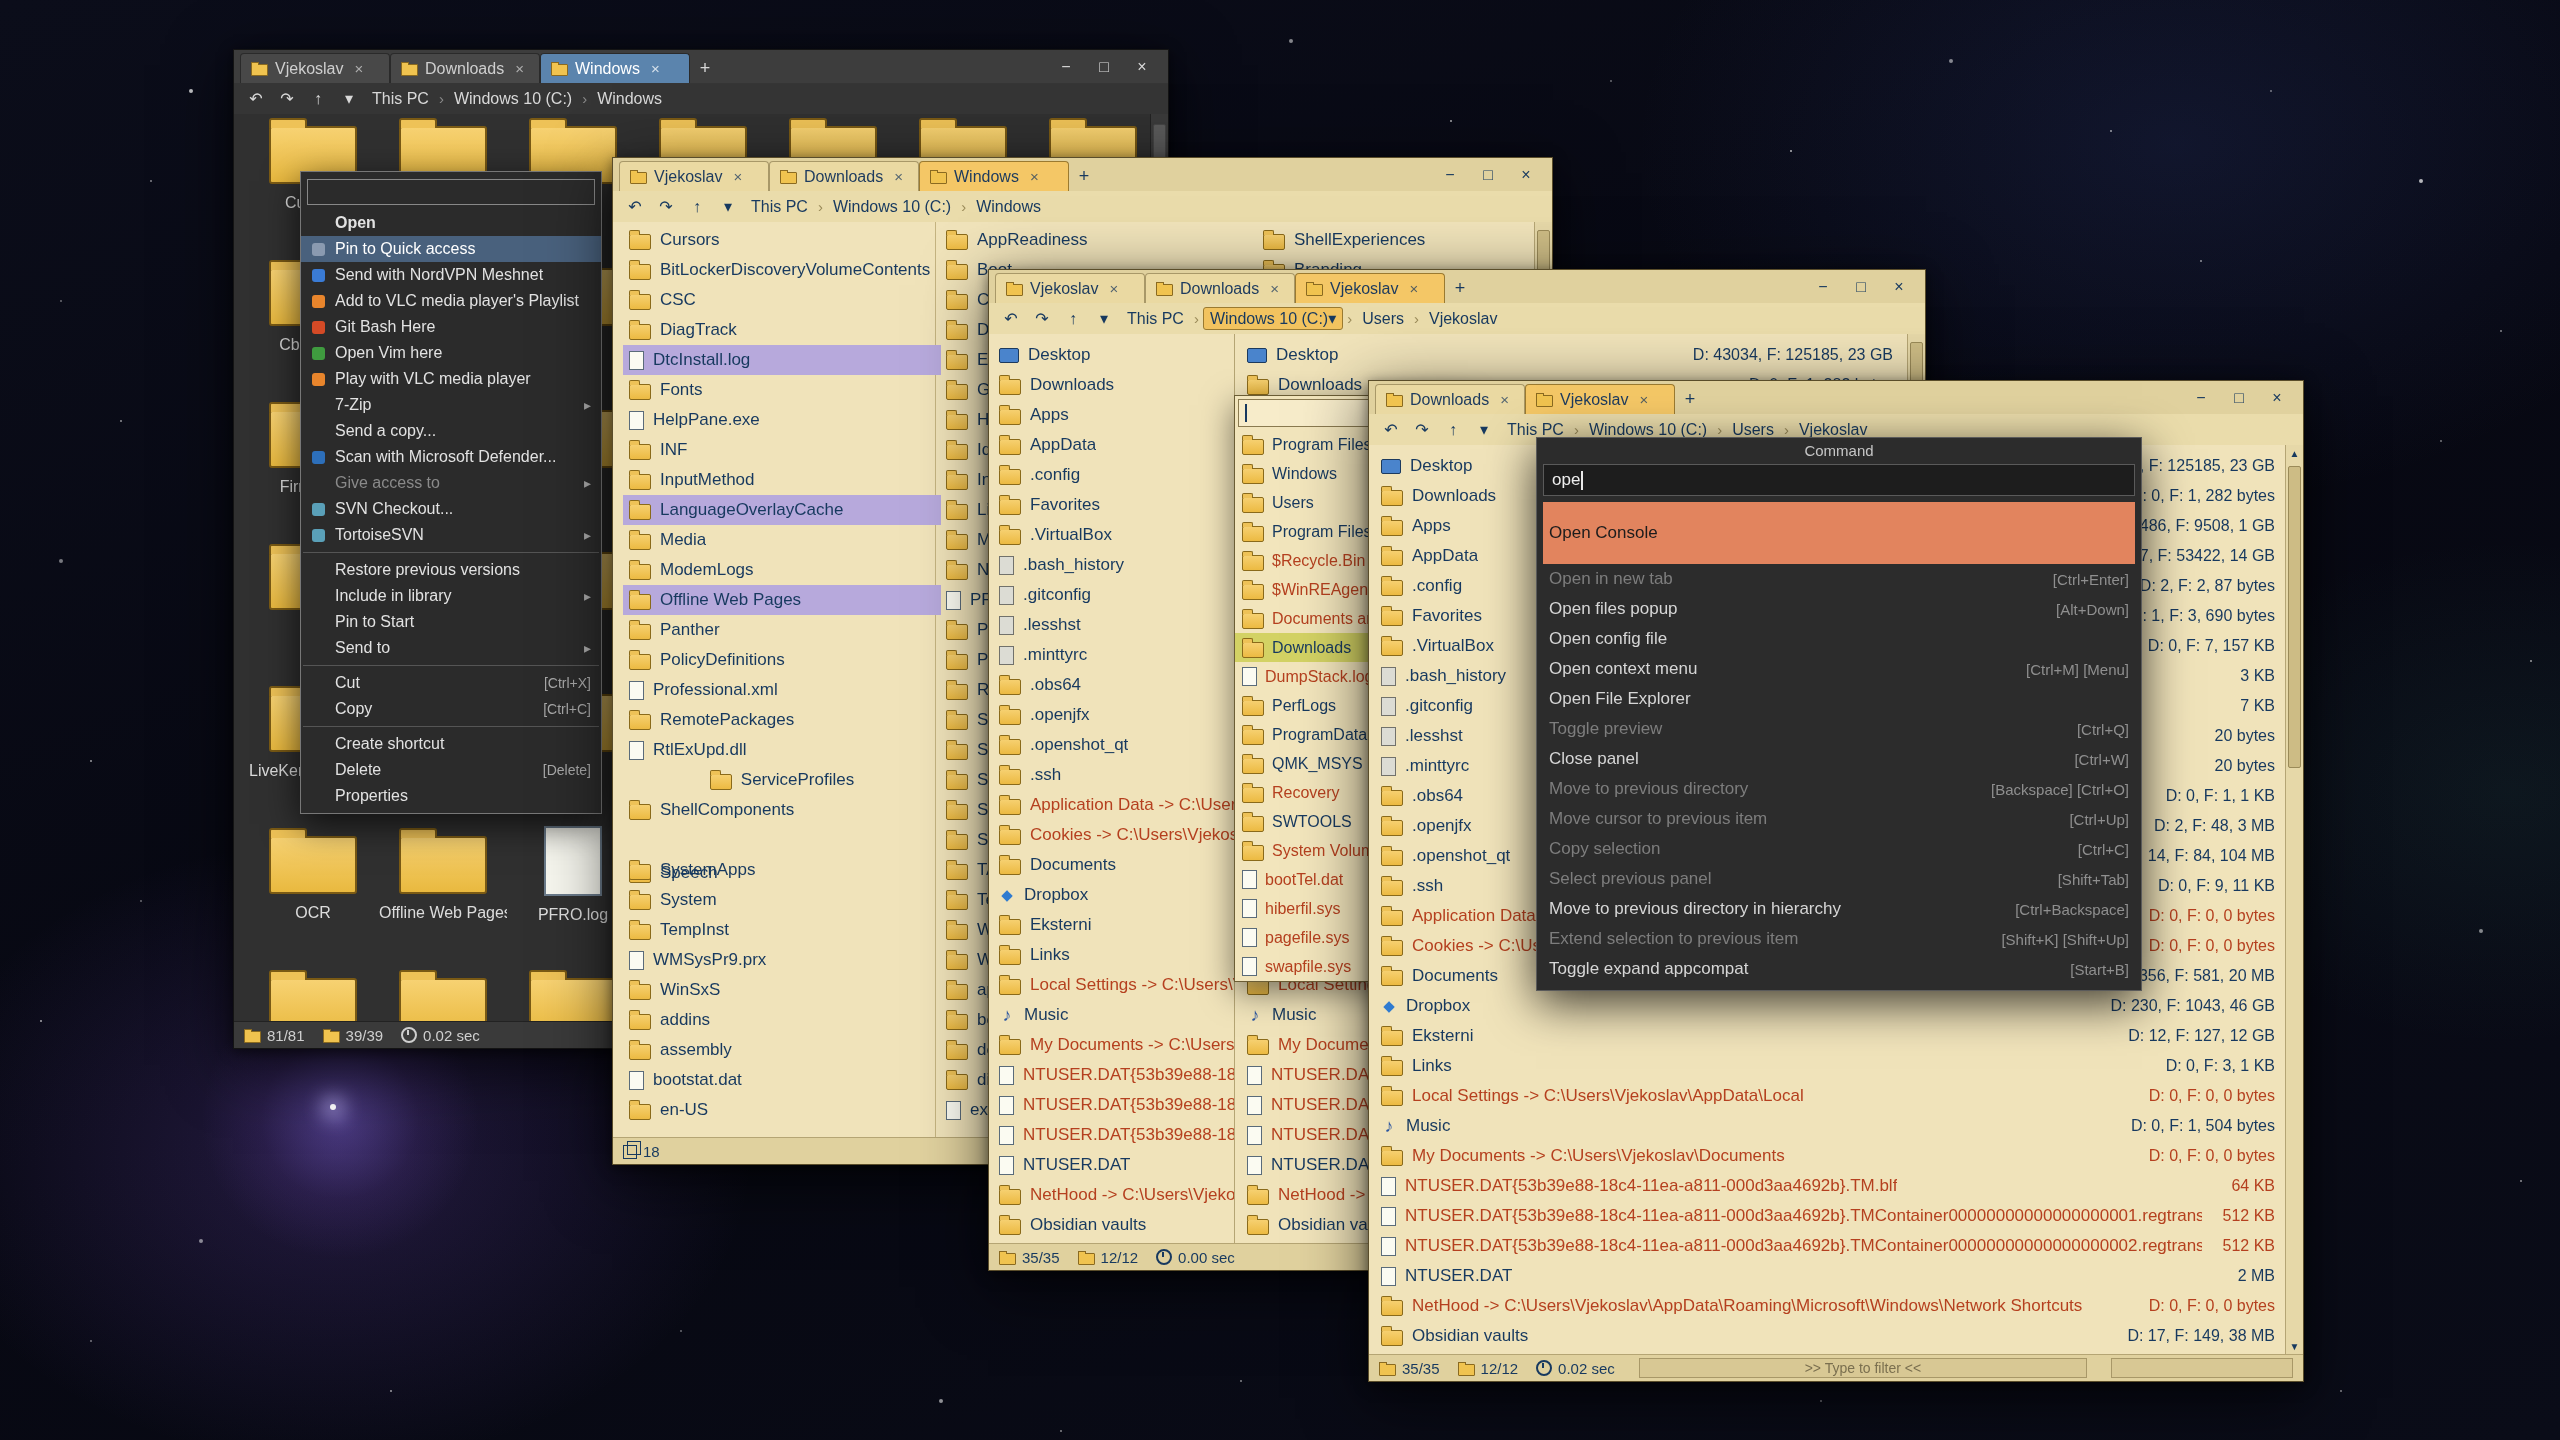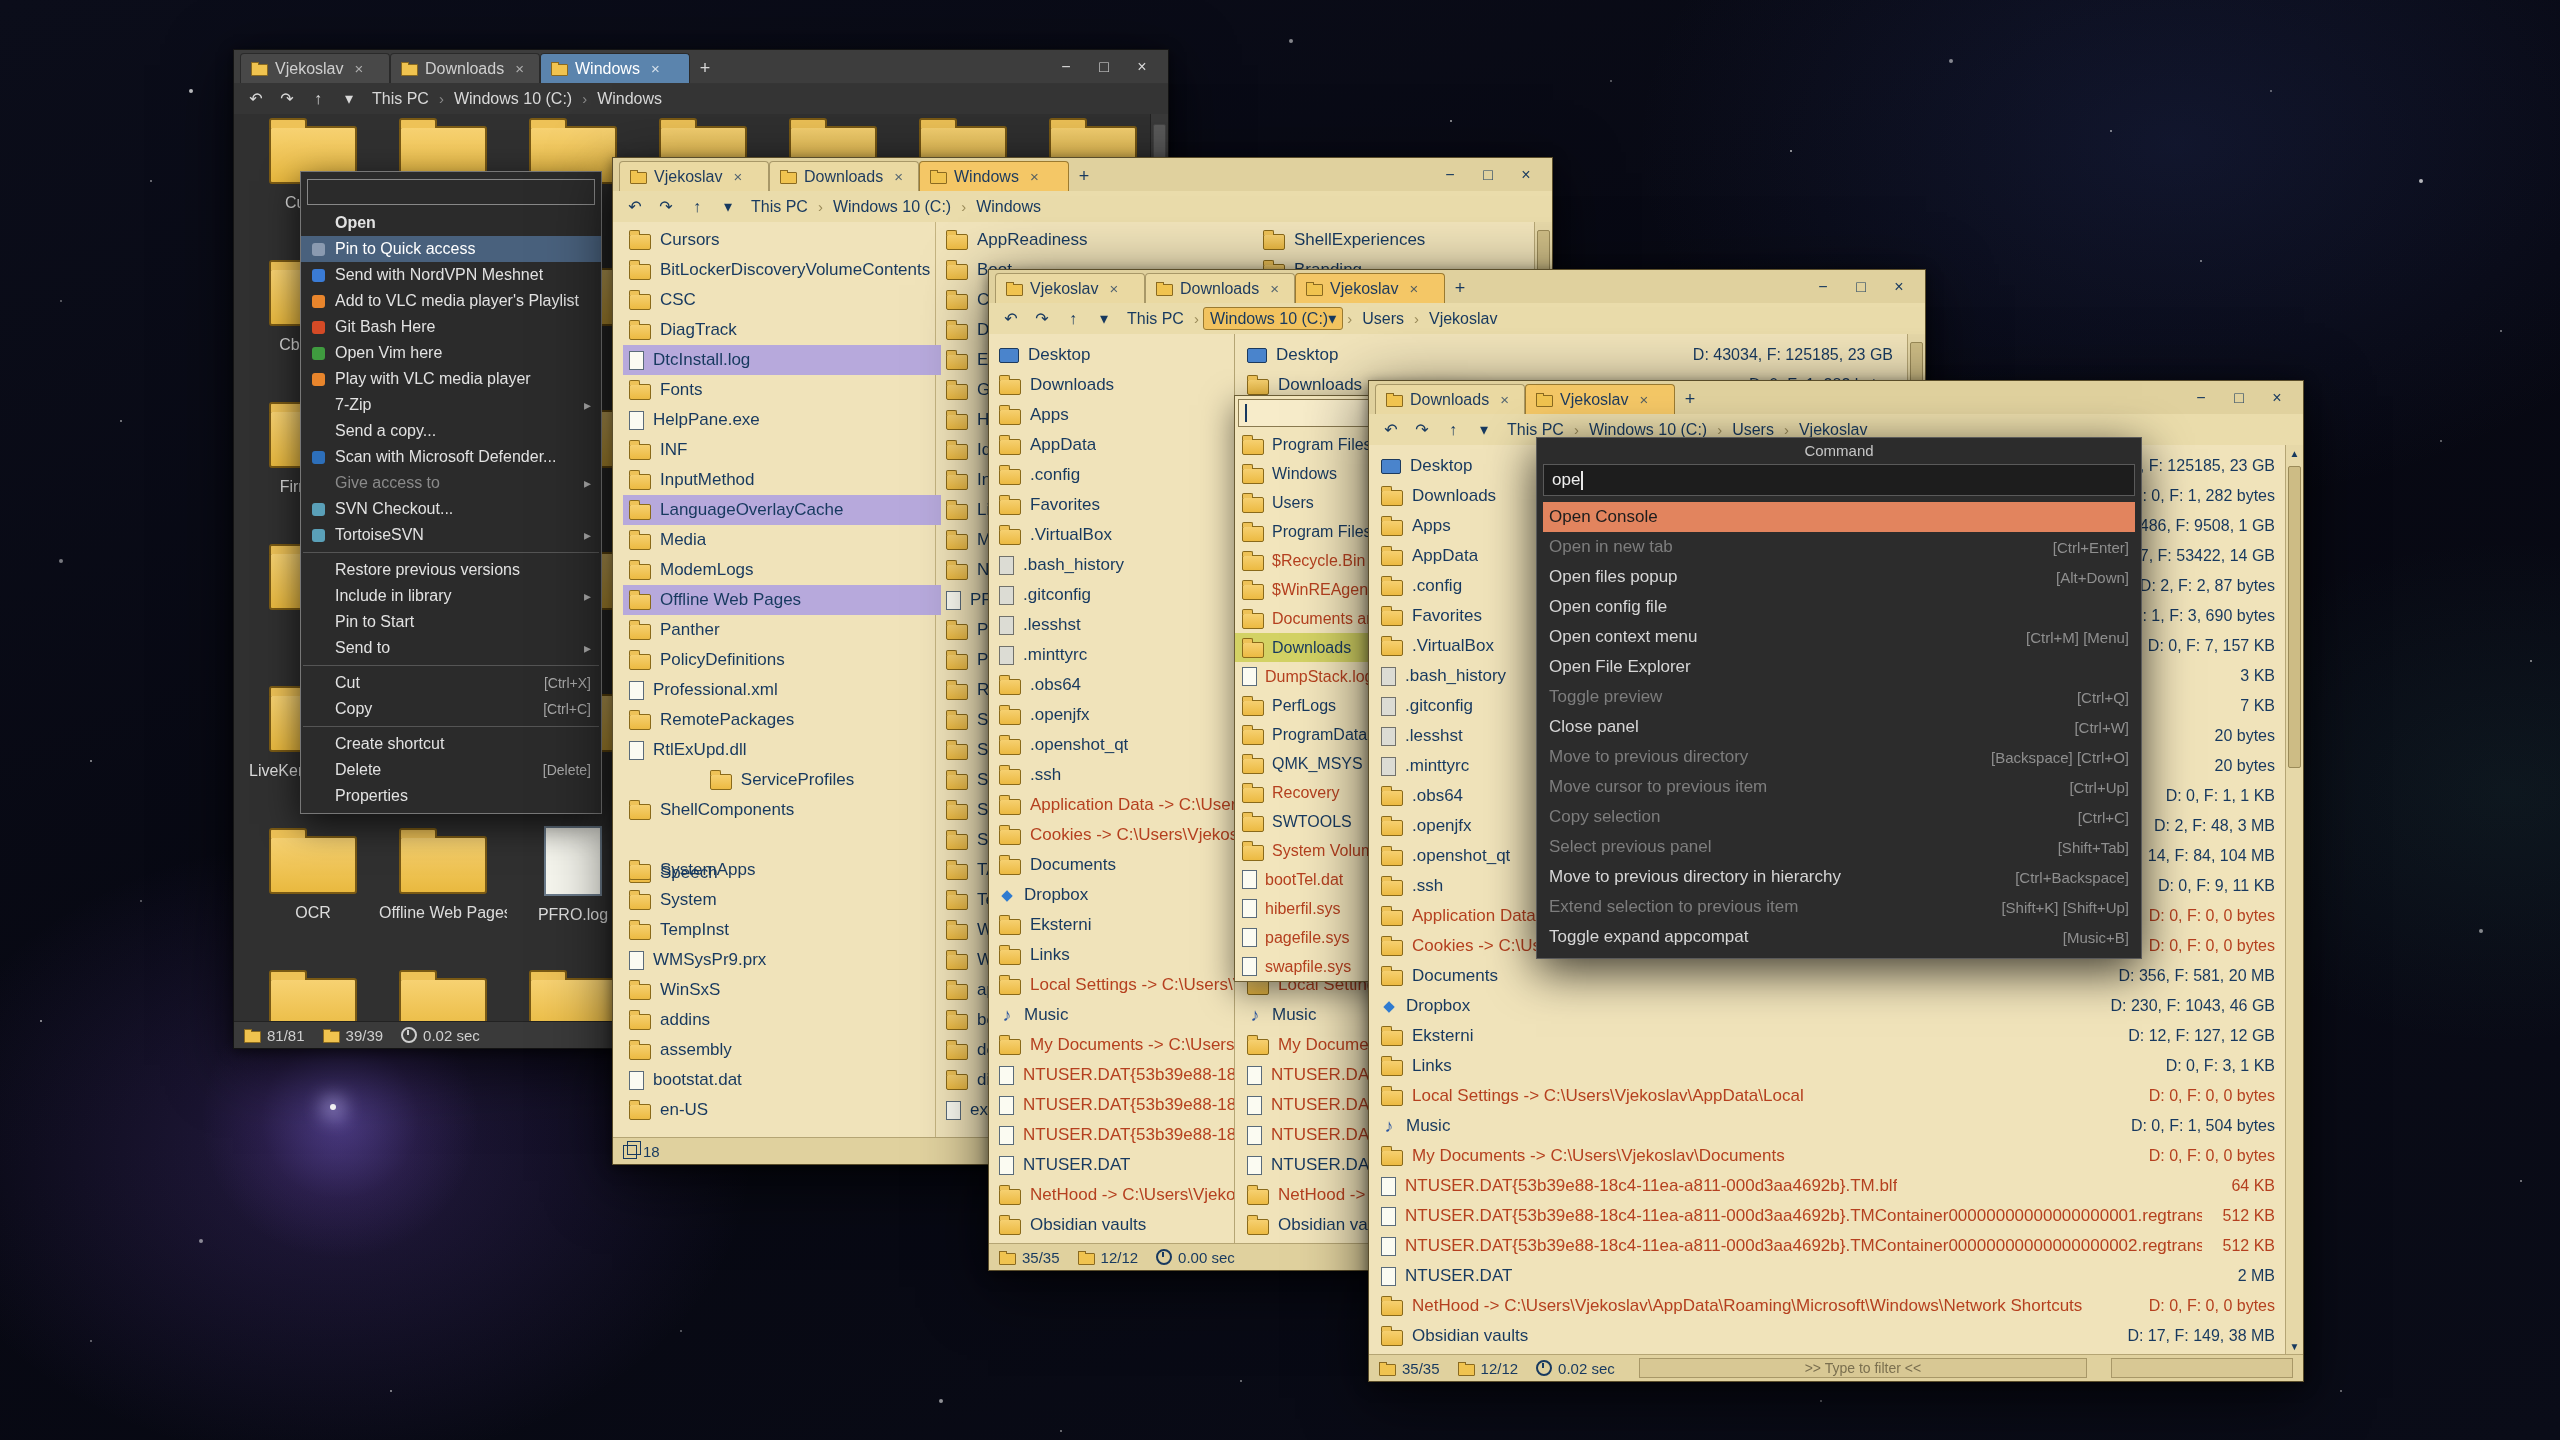--- a/index.html
+++ b/index.html
@@ -123,21 +123,21 @@
 
   
   .palette{position:absolute;left:167px;top:56px;width:604px;background:#2c2c2c;border:1px solid #5a5a5a;
            box-shadow:0 12px 44px rgba(0,0,0,.75);color:#d6d6d6;font-size:17px;z-index:6;padding-bottom:6px;}
   .p-title{height:26px;line-height:26px;text-align:center;font-size:15px;color:#c6c6c6;}
   .p-input{margin:0 6px 6px 6px;height:30px;background:#1d1d1d;border:1px solid #5a5a5a;display:flex;
            align-items:center;padding:0 8px;color:#eee;}
   .caret{display:inline-block;width:2px;height:19px;background:#e8e8e8;margin-left:1px;}
   .caret-navy{display:inline-block;width:2px;height:18px;background:#17395f;margin-left:1px;}
   .p-row{height:30px;display:flex;align-items:center;padding:0 12px;white-space:nowrap;}
-  .p-row.sel{background:#e2845e;color:#1c1c1c;margin:0 6px;padding:0 6px;}
+  .p-row.sel{background:#e2845e;color:#1c1c1c;margin:0 6px;padding:16px 6px;}
   .p-row.dim{color:#7d7d7d;}
   .p-sc{margin-left:auto;color:#8f8f8f;font-size:15px;padding-left:14px;}
 
   
   .ddpanel{position:absolute;left:245px;top:61px;width:232px;background:#f2e5bc;border:1px solid #6b5d35;
            box-shadow:0 10px 30px rgba(0,0,0,.5);z-index:4;}
   .dd-input{height:26px;margin:3px;border:1px solid #8a7a50;background:#f7ecca;display:flex;align-items:center;padding:0 5px;}
   .dd-row{height:29px;display:flex;align-items:center;gap:8px;padding:0 7px;font-size:16px;color:#17395f;white-space:nowrap;overflow:hidden;}
   .dd-row.red{color:#b5401f;}
   .dd-row.hl{background:#d3d264;}
@@ -1513,17 +1513,17 @@
         <div class="p-row">
           <span>Move to previous directory in hierarchy</span>
           <span class="p-sc">[Ctrl+Backspace]</span>
         </div>
         <div class="p-row dim">
           <span>Extend selection to previous item</span>
           <span class="p-sc">[Shift+K] [Shift+Up]</span>
         </div>
         <div class="p-row">
           <span>Toggle expand appcompat</span>
-          <span class="p-sc">[Music+B]</span>
+          <span class="p-sc">[Start+B]</span>
         </div>
       </div>
   </div>
 </div>
 
 </body></html>

